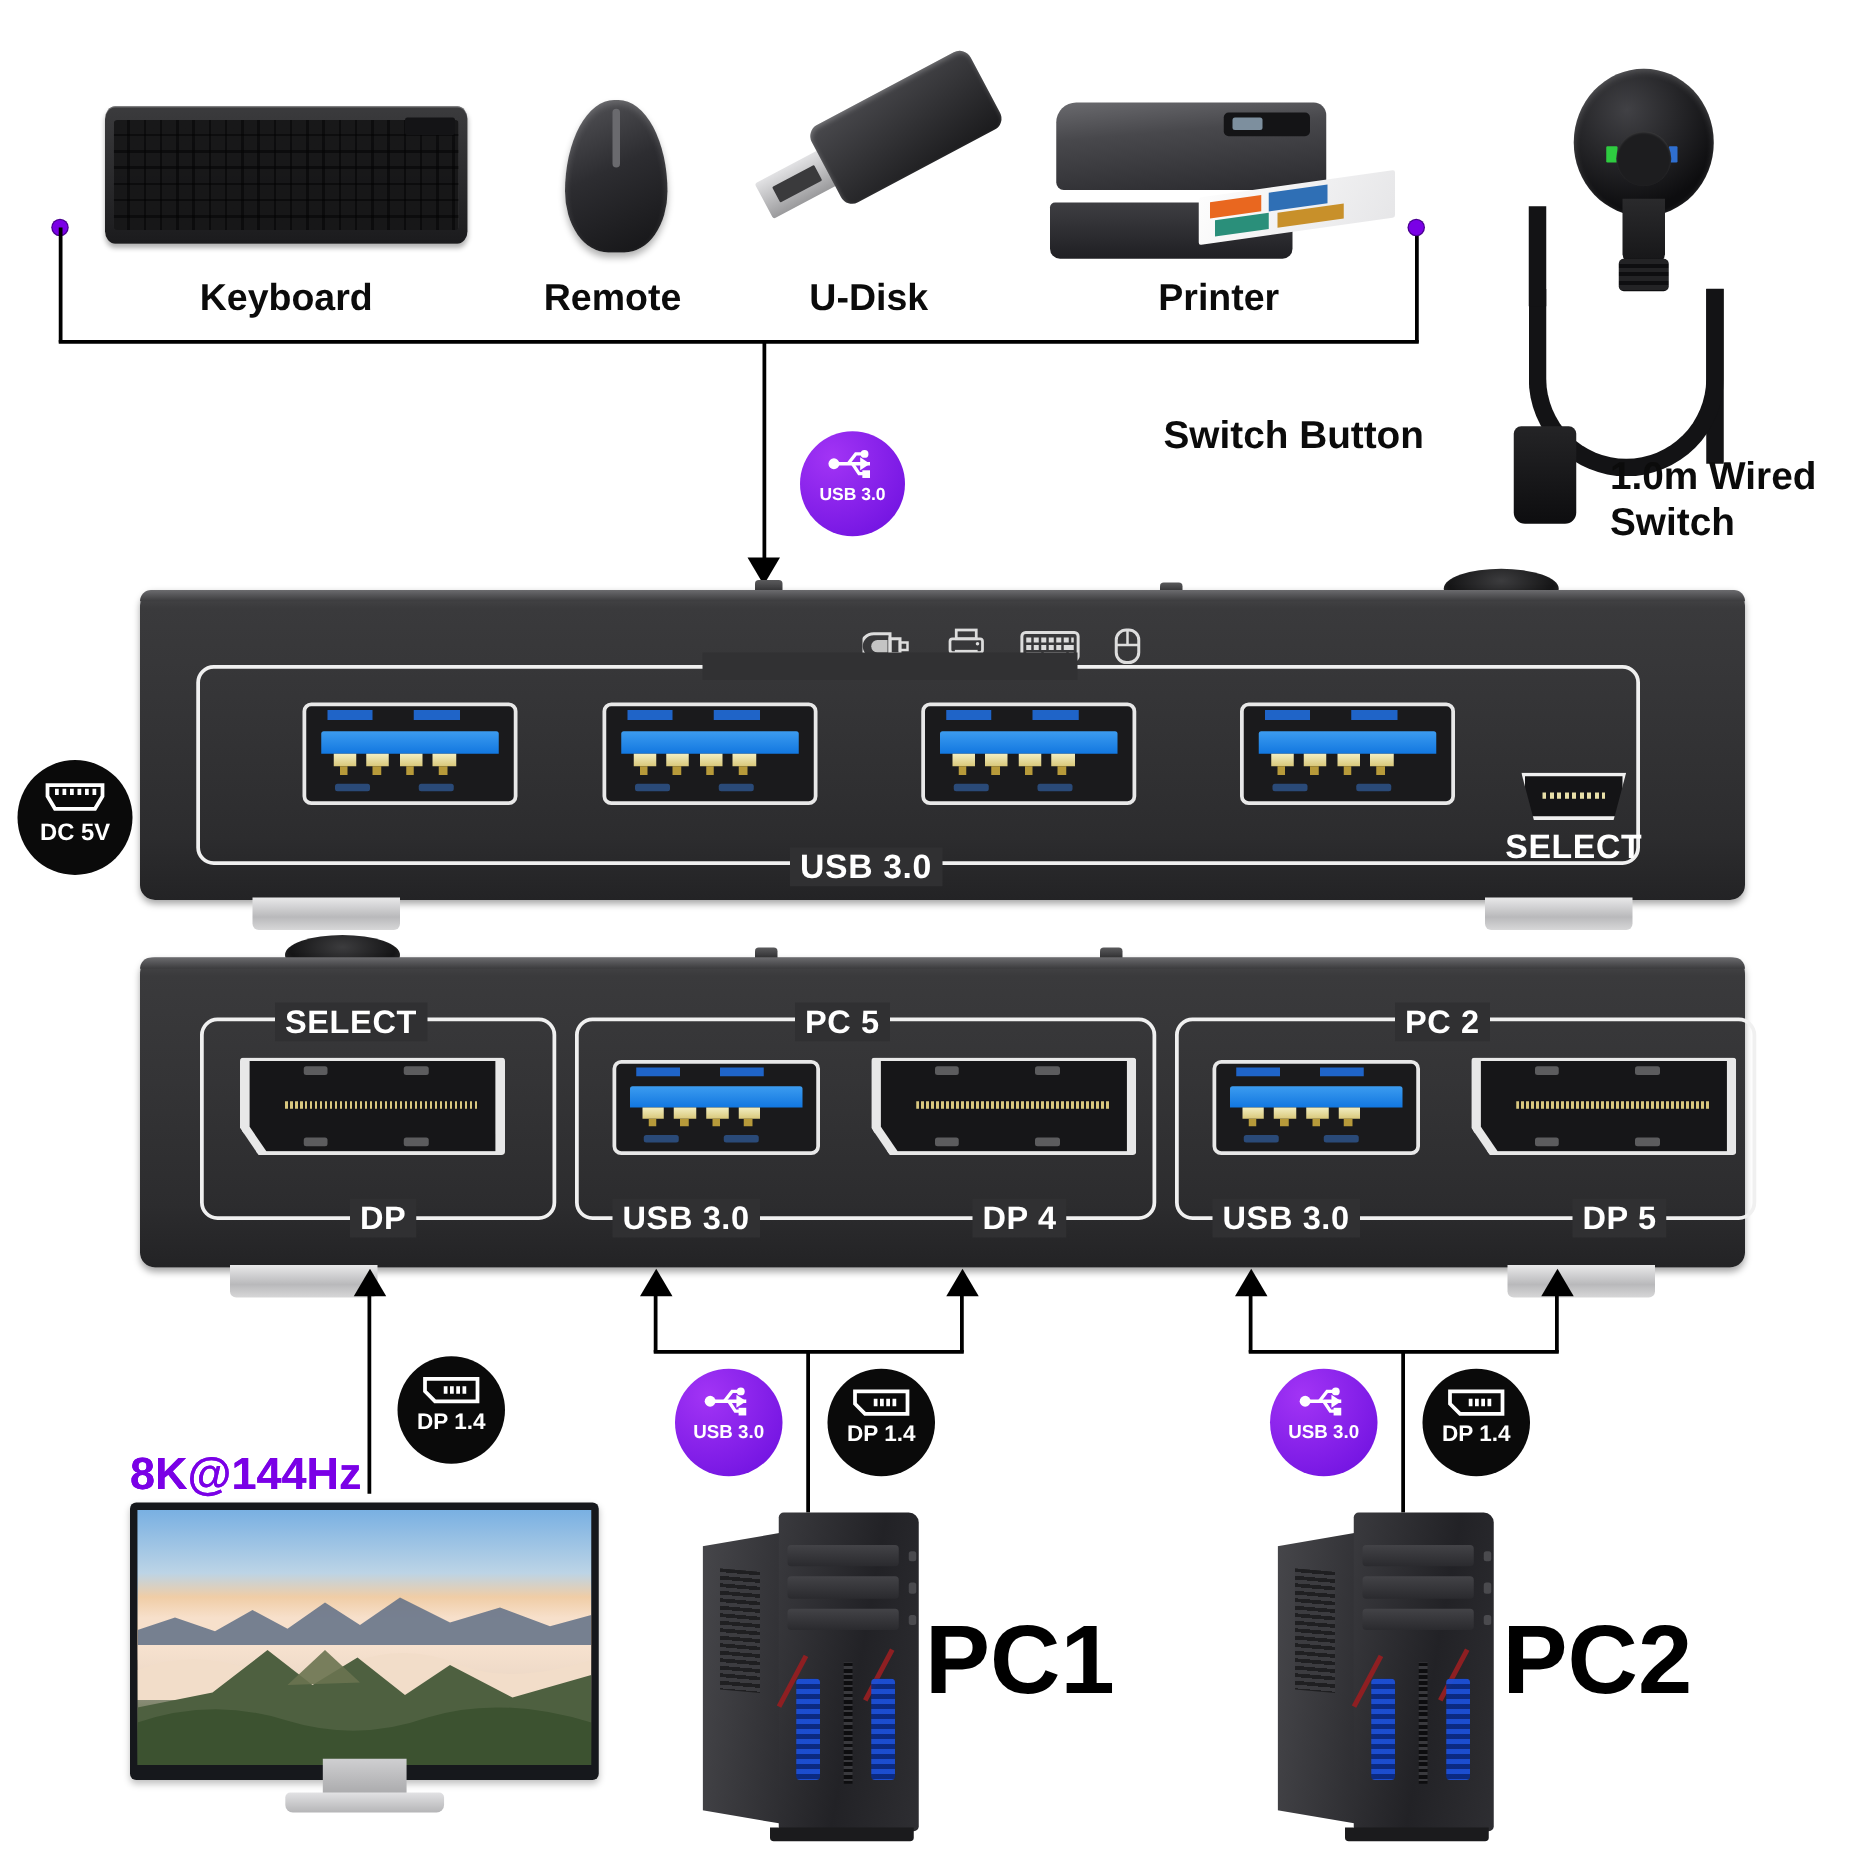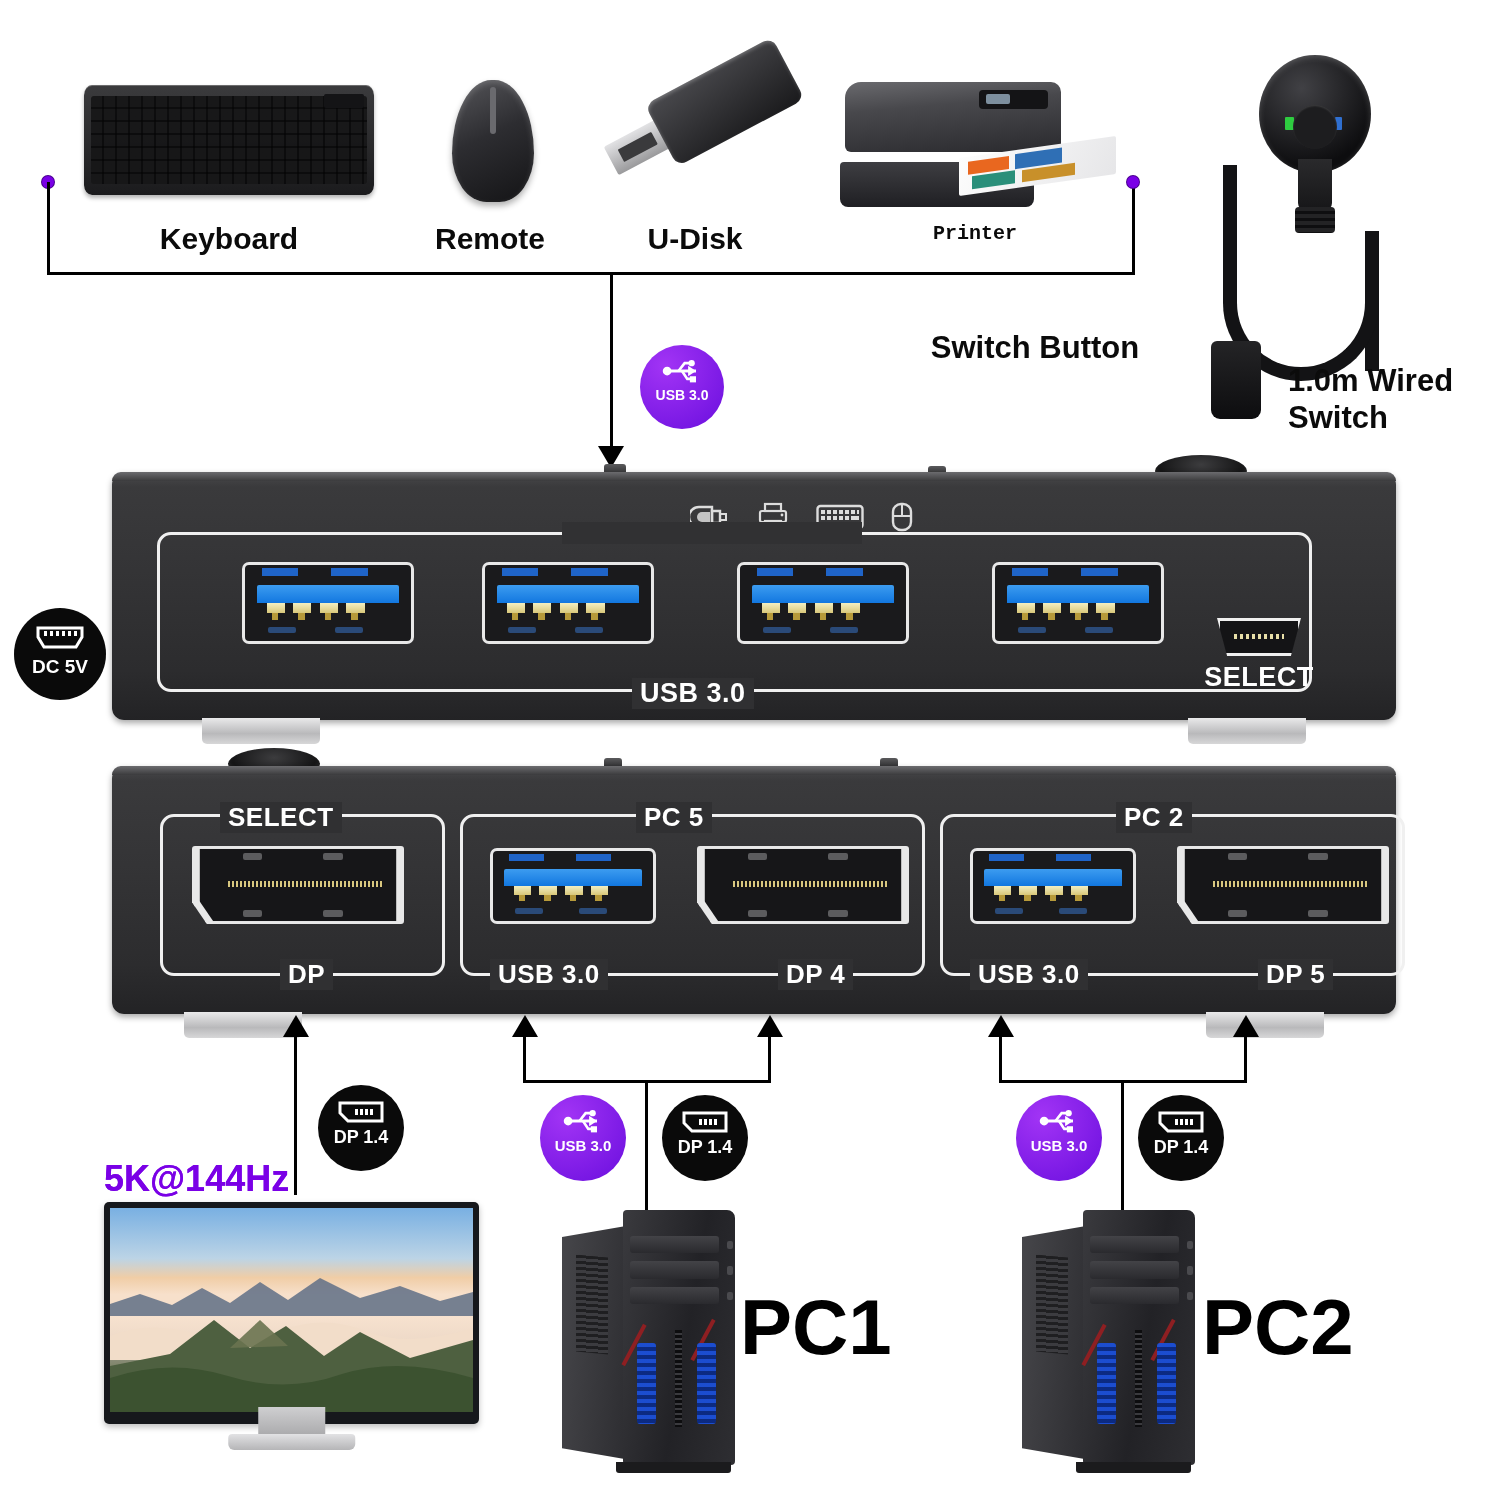--- a/index.html
+++ b/index.html
@@ -175,21 +175,21 @@
     <div class="panel"></div>
   </div>
   <div class="base"></div>
   <div class="tray">
     <i style="left:6%;top:14%;width:26%;height:34%;background:#e9671f;"></i>
     <i style="left:36%;top:10%;width:30%;height:40%;background:#2f6fb5;"></i>
     <i style="left:8%;top:54%;width:28%;height:34%;background:#2a8f7a;"></i>
     <i style="left:40%;top:56%;width:34%;height:32%;background:#c8902a;"></i>
   </div>
 </div>
-<div class="lbl abs" style="left:860px;top:222px;width:230px;font-size:20px;font-family:Liberation Mono, monospace;">Printer</div>
+<div class="lbl abs" style="left:860px;top:222px;width:230px;font-size:30px;">Printer</div>
 
 <div class="dot abs" style="left:42px;top:176px;"></div>
 <div class="ln abs" style="left:47px;top:182px;width:3px;height:92px;"></div>
 <div class="ln abs" style="left:47px;top:272px;width:1088px;height:3px;"></div>
 <div class="ln abs" style="left:1132px;top:182px;width:3px;height:92px;"></div>
 <div class="dot abs" style="left:1127px;top:176px;"></div>
 <div class="ln abs" style="left:610px;top:274px;width:3px;height:178px;"></div>
 <div class="arw down abs" style="left:598px;top:446px;"></div>
 
 <div class="badge usb abs" style="left:640px;top:345px;width:84px;height:84px;">
@@ -526,21 +526,21 @@
         <rect x="24" y="9" width="3" height="6"></rect>
       <rect x="29" y="9" width="3" height="6"></rect>
         <rect x="34" y="9" width="3" height="6"></rect>
       </g>
   </svg>
   <div class="btxt" style="font-size:18px;margin-top:4px;">DP 1.4</div>
 </div>
 
 <div class="abs" style="left:104px;top:1158px;font-size:36px;font-weight:bold;
      background:linear-gradient(90deg,#6f00e0,#9b30ff);-webkit-background-clip:text;
-     background-clip:text;color:#7a00e6;">5K@144Hz</div>
+     background-clip:text;color:#7a00e6;">8K@144Hz</div>
 
 <div class="monitor abs" style="left:104px;top:1202px;width:375px;height:222px;">
   <div class="bez"></div>
   <div class="scr">
     
     <svg width="100%" height="100%" viewBox="0 0 363 204" preserveAspectRatio="none">
       <defs>
         <linearGradient id="sky" x1="0" y1="0" x2="0" y2="1">
           <stop offset="0" stop-color="#79b0e2"></stop>
             <stop offset="42%" stop-color="#bcd4e6"></stop>

